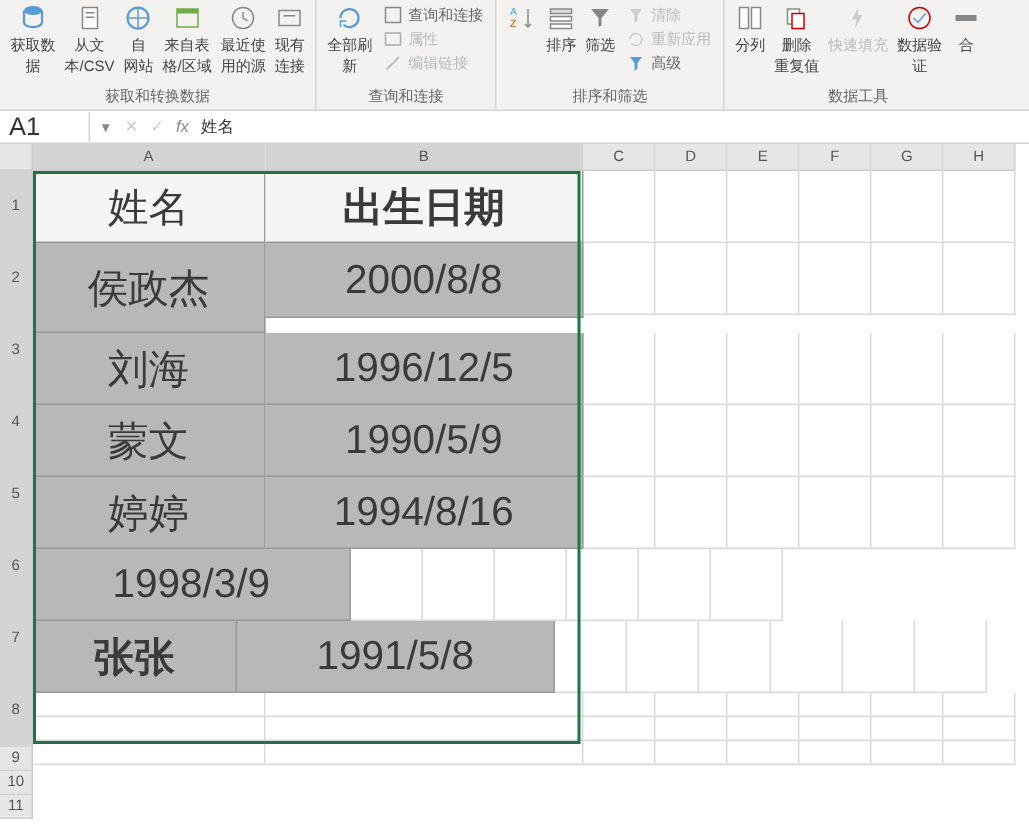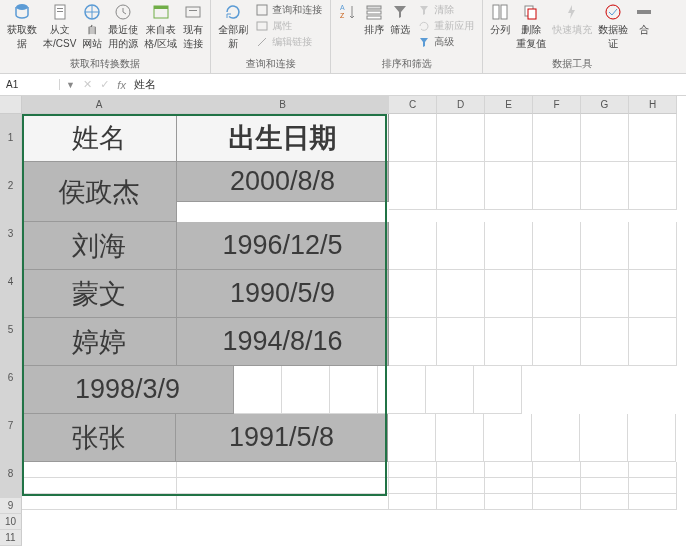--- a/index.html
+++ b/index.html
@@ -11,21 +11,21 @@
     .ribbon-icons { display: flex; flex: 1; align-items: flex-start; padding-top: 2px; }
     .ribbon-btn { display: flex; flex-direction: column; align-items: center; padding: 0 3px; font-size: 10px; color: #444; cursor: pointer; }
     .ribbon-btn .ico { width: 20px; height: 20px; margin-bottom: 1px; }
     .ribbon-sub { display: flex; flex-direction: column; justify-content: center; padding: 0 4px; font-size: 10px; color: #666; }
     .ribbon-sub-item { display: flex; align-items: center; padding: 1px 0; cursor: pointer; }
     .ribbon-sub-item .sico { width: 14px; height: 14px; margin-right: 3px; }
     .ribbon-label { text-align: center; font-size: 10px; color: #666; padding: 2px 0; }
     
     
     .formula-row { display: flex; height: 22px; border-bottom: 1px solid #d4d4d4; align-items: center; background: #fff; }
-    .name-box { width: 60px; border-right: 1px solid #d4d4d4; padding: 0 6px; font-size: 10px; color: #333; }
+    .name-box { width: 60px; border-right: 1px solid #d4d4d4; padding: 0 6px; font-size: 17px; color: #333; }
     .fx-area { display: flex; align-items: center; padding: 0 6px; gap: 8px; font-size: 11px; color: #333; }
     .fx-label { font-style: italic; color: #888; }
     
     
     .sheet { display: flex; }
     .rowhdr-col { display: flex; flex-direction: column; }
     .corner { width: 22px; height: 18px; background: #e6e6e6; border-right: 1px solid #ccc; border-bottom: 1px solid #ccc; }
     .rowhdr { width: 22px; background: #e6e6e6; border-right: 1px solid #ccc; border-bottom: 1px solid #d4d4d4; font-size: 10px; color: #555; display: flex; align-items: center; justify-content: center; }
     .rowhdr.sel { background: #d4d4d4; }
     .grid { flex: 1; }
@@ -68,33 +68,33 @@
       <div class="ribbon-btn">
         <svg class="ico" viewBox="0 0 20 20">
             <circle cx="10" cy="10" r="7" fill="none" stroke="#5b9bd5" stroke-width="1.5"></circle>
             <path d="M3 10h14M10 3v14" stroke="#5b9bd5"></path>
           </svg>
         <span>自</span>
           <span>网站</span>
       </div>
       <div class="ribbon-btn">
         <svg class="ico" viewBox="0 0 20 20">
+            <rect x="3" y="4" width="14" height="12" fill="none" stroke="#70ad47"></rect>
+            <rect x="3" y="4" width="14" height="3" fill="#70ad47"></rect>
+          </svg>
+        <span>来自表</span>
+          <span>格/区域</span>
+      </div>
+      <div class="ribbon-btn">
+        <svg class="ico" viewBox="0 0 20 20">
             <circle cx="10" cy="10" r="7" fill="none" stroke="#888"></circle>
             <path d="M10 6v4l3 2" stroke="#888" fill="none"></path>
           </svg>
         <span>最近使</span>
           <span>用的源</span>
-      </div>
-      <div class="ribbon-btn">
-        <svg class="ico" viewBox="0 0 20 20">
-            <rect x="3" y="4" width="14" height="12" fill="none" stroke="#70ad47"></rect>
-            <rect x="3" y="4" width="14" height="3" fill="#70ad47"></rect>
-          </svg>
-        <span>来自表</span>
-          <span>格/区域</span>
       </div>
       <div class="ribbon-btn">
         <svg class="ico" viewBox="0 0 20 20">
             <rect x="3" y="5" width="14" height="10" fill="none" stroke="#888"></rect>
             <rect x="6" y="8" width="8" height="1" fill="#888"></rect>
           </svg>
         <span>现有</span>
           <span>连接</span>
       </div>
     </div>
@@ -268,21 +268,21 @@
             <div class="cell header-cell" style="width: 212px; height: 48px; font-weight: bold;">出生日期</div>
             <div class="cell" style="width: 48px; height: 48px;"></div>
             <div class="cell" style="width: 48px; height: 48px;"></div>
             <div class="cell" style="width: 48px; height: 48px;"></div>
             <div class="cell" style="width: 48px; height: 48px;"></div>
             <div class="cell" style="width: 48px; height: 48px;"></div>
             <div class="cell" style="width: 48px; height: 48px;"></div>
           </div>
           <div class="row">
             <div class="cell data" style="width: 155px; height: 60px;">侯政杰</div>
-            <div class="cell data" style="width: 212px; height: 40px;">2000/8/8</div>
+            <div class="cell data" style="width: 212px; height: 50px;">2000/8/8</div>
             <div class="cell" style="width: 48px; height: 48px;"></div>
             <div class="cell" style="width: 48px; height: 48px;"></div>
             <div class="cell" style="width: 48px; height: 48px;"></div>
             <div class="cell" style="width: 48px; height: 48px;"></div>
             <div class="cell" style="width: 48px; height: 48px;"></div>
             <div class="cell" style="width: 48px; height: 48px;"></div>
           </div>
           <div class="row">
             <div class="cell data" style="width: 155px; height: 48px;">刘海</div>
             <div class="cell data" style="width: 212px; height: 48px;">1996/12/5</div>
@@ -316,21 +316,21 @@
           <div class="row">
             <div class="cell data" style="width: 212px; height: 48px;">1998/3/9</div>
             <div class="cell" style="width: 48px; height: 48px;"></div>
             <div class="cell" style="width: 48px; height: 48px;"></div>
             <div class="cell" style="width: 48px; height: 48px;"></div>
             <div class="cell" style="width: 48px; height: 48px;"></div>
             <div class="cell" style="width: 48px; height: 48px;"></div>
             <div class="cell" style="width: 48px; height: 48px;"></div>
           </div>
           <div class="row">
-            <div class="cell data" style="width: 154px; height: 48px;">张张</div>
+            <div class="cell data" style="width: 136px; height: 48px; font-weight: bold;">张张</div>
             <div class="cell data" style="width: 212px; height: 48px;">1991/5/8</div>
             <div class="cell" style="width: 48px; height: 48px;"></div>
             <div class="cell" style="width: 48px; height: 48px;"></div>
             <div class="cell" style="width: 48px; height: 48px;"></div>
             <div class="cell" style="width: 48px; height: 48px;"></div>
             <div class="cell" style="width: 48px; height: 48px;"></div>
             <div class="cell" style="width: 48px; height: 48px;"></div>
           </div>
           <div class="row">
             <div class="cell small" style="width: 155px; height: 16px;"></div>

